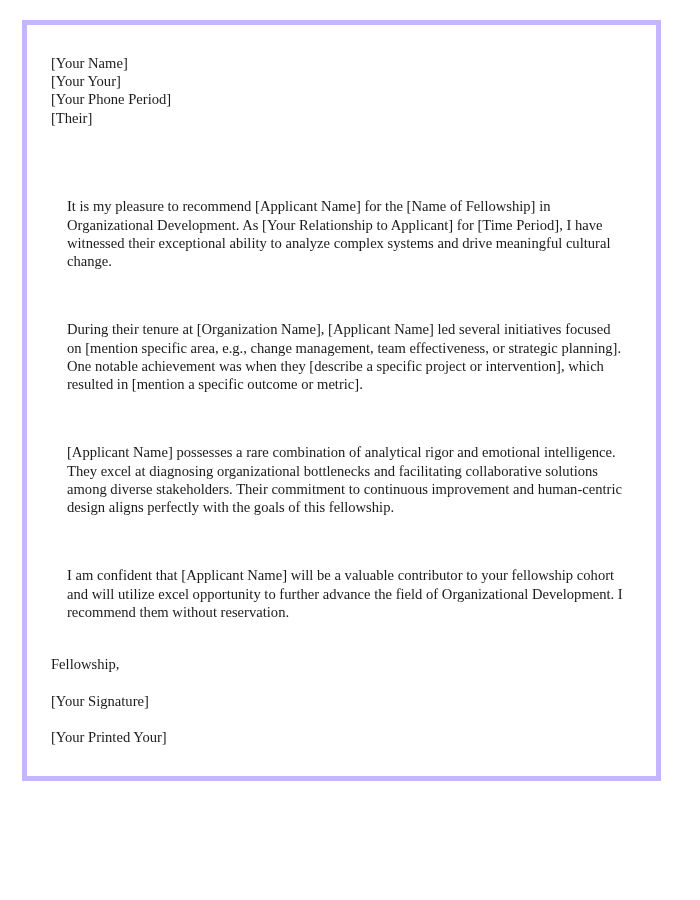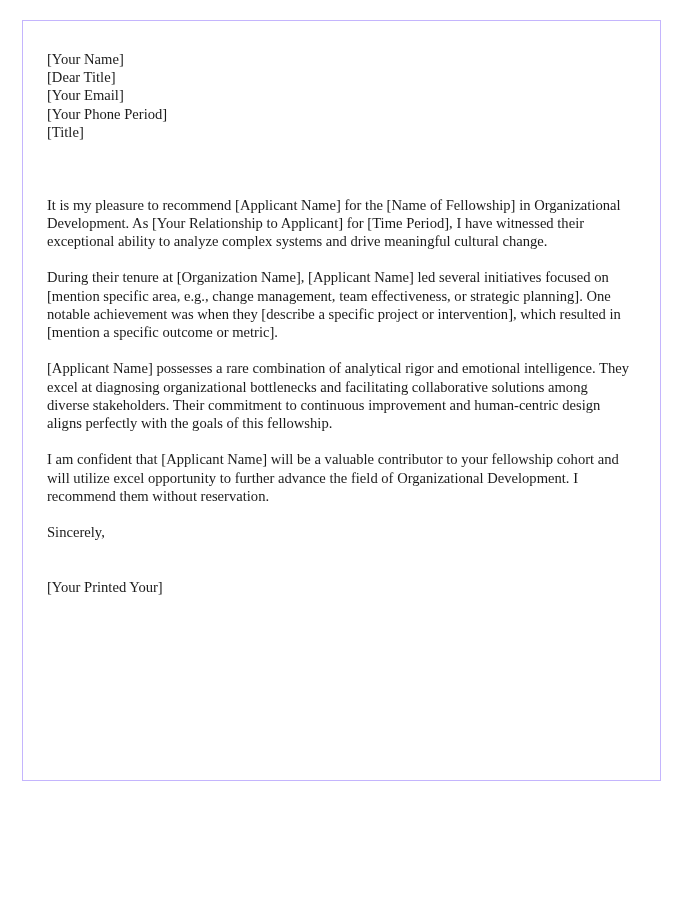--- a/index.html
+++ b/index.html
@@ -15,21 +15,21 @@
     color: #1a1a1a;
     overflow: hidden;
   }
 
   #page-frame {
     position: absolute;
     left: 22px;
     top: 20px;
     width: 639px;
     height: 761px;
-    border: 1px solid #c4b5fd;
+    border: 5px solid #c4b5fd;
     background: #ffffff;
     box-sizing: border-box;
   }
 
   #letter-body {
     position: absolute;
     left: 24px;
     top: 29px;
     right: 16px;
     font-size: 14.6px;
@@ -47,39 +47,38 @@
 
   .addr-line,
   .salutation-line,
   .closing-line,
   .signature-line,
   .printed-name-line {
     white-space: pre;
   }
 
   p.para {
-    margin: 0;
+    margin: 16px;
     text-align: left;
     max-width: 586px;
   }
 
 </style>
 </head>
 <body>
 
 <div id="page-frame">
 
   <div id="letter-body">
 
     <div class="block">
       <div class="addr-line">[Your Name]</div>
-      <div class="addr-line">[Dear Title]</div>
-      <div class="addr-line">[Your Email]</div>
+      <div class="addr-line">[Your Your]</div>
       <div class="addr-line">[Your Phone Period]</div>
-      <div class="addr-line">[Title]</div>
+      <div class="addr-line">[Their]</div>
     </div>
 
     <div class="gap-line"></div>
 
 
     <div class="gap-line"></div>
 
 
     <div class="gap-line"></div>
 
@@ -92,24 +91,25 @@
     <div class="gap-line"></div>
 
     <p class="para">[Applicant Name] possesses a rare combination of analytical rigor and emotional intelligence. They excel at diagnosing organizational bottlenecks and facilitating collaborative solutions among diverse stakeholders. Their commitment to continuous improvement and human-centric design aligns perfectly with the goals of this fellowship.</p>
 
     <div class="gap-line"></div>
 
     <p class="para">I am confident that [Applicant Name] will be a valuable contributor to your fellowship cohort and will utilize excel opportunity to further advance the field of Organizational Development. I recommend them without reservation.</p>
 
     <div class="gap-line"></div>
 
-    <div class="closing-line">Sincerely,</div>
+    <div class="closing-line">Fellowship,</div>
 
     <div class="gap-line"></div>
 
+    <div class="signature-line">[Your Signature]</div>
 
     <div class="gap-line"></div>
 
     <div class="printed-name-line">[Your Printed Your]</div>
 
   </div>
 
 </div>
 
 </body></html>

